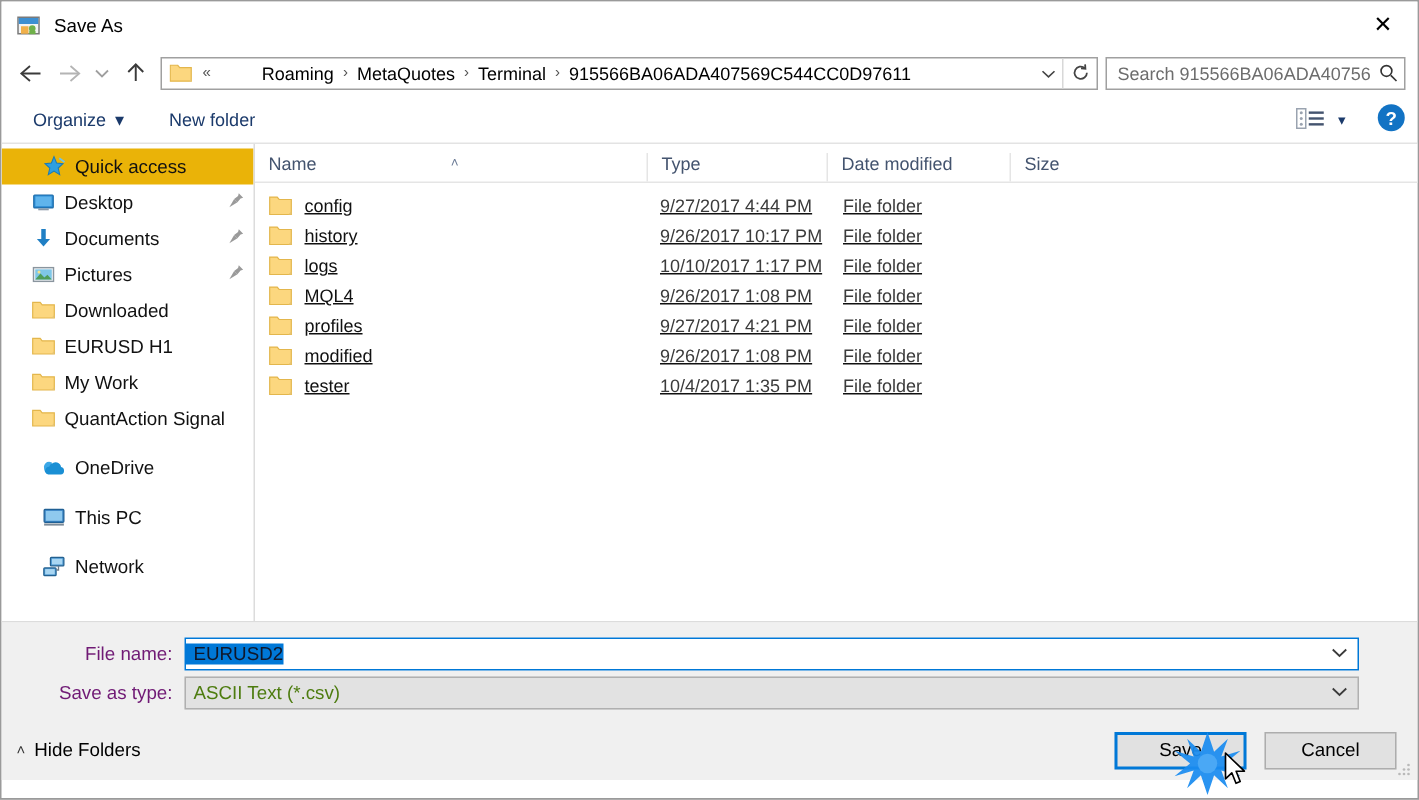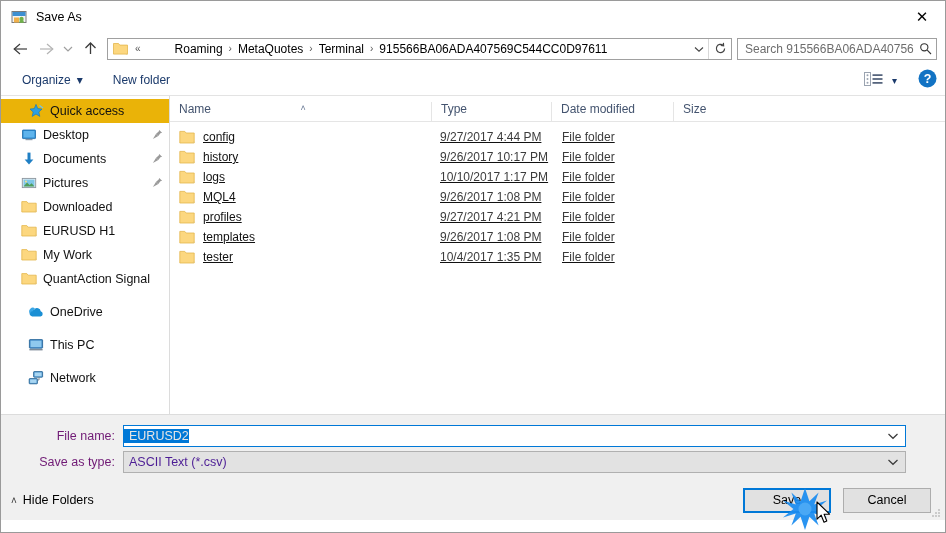--- a/index.html
+++ b/index.html
@@ -286,25 +286,25 @@
     border: 1px solid #0078d7;
     background: #fff;
   }
   .combo.filetype {
     border: 1px solid #b0b0b0;
     background: #e2e2e2;
   }
   .combo .val {
     font-size: 12.5px;
     padding-left: 5px;
-    color: #4c1d95;
+    color: #4d7c0f;
   }
   .combo .val.sel {
     background: #0078d7;
-    color: #e5e5e5;
+    color: #0f172a;
   }
   .combo .arrow {
     position: absolute;
     right: 6px;
     color: #3b3b3b;
     font-size: 10px;
   }
 
   
   .footer {
@@ -681,21 +681,21 @@
             <span class="fd">9/27/2017 4:21 PM</span>
             <span class="ft">File folder</span>
             <span class="fs"></span>
           </div>
           <div class="frow">
             <span class="fn">
               <span class="fi"><svg width="16" height="14" viewBox="0 0 16 14">
                   <path d="M0.8 1.4 h5 l1.3 1.6 H15.2 v10 H0.8 z" fill="#fcd77f" stroke="#e3b64c" stroke-width="0.8"></path>
                   <path d="M13.2 13 l2 -2 v2 z" fill="#e6c474"></path>
                 </svg></span>
-              <span>templates</span>
+              <span>modified</span>
             </span>
             <span class="fd">9/26/2017 1:08 PM</span>
             <span class="ft">File folder</span>
             <span class="fs"></span>
           </div>
           <div class="frow">
             <span class="fn">
               <span class="fi"><svg width="16" height="14" viewBox="0 0 16 14">
                   <path d="M0.8 1.4 h5 l1.3 1.6 H15.2 v10 H0.8 z" fill="#fcd77f" stroke="#e3b64c" stroke-width="0.8"></path>
                   <path d="M13.2 13 l2 -2 v2 z" fill="#e6c474"></path>

